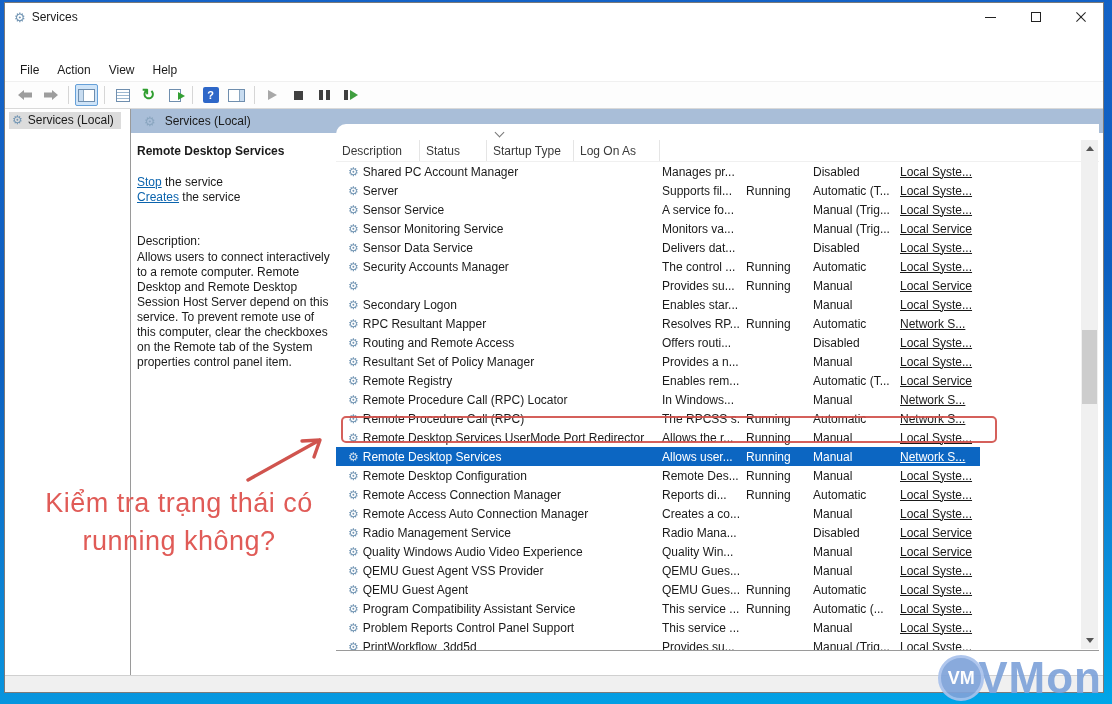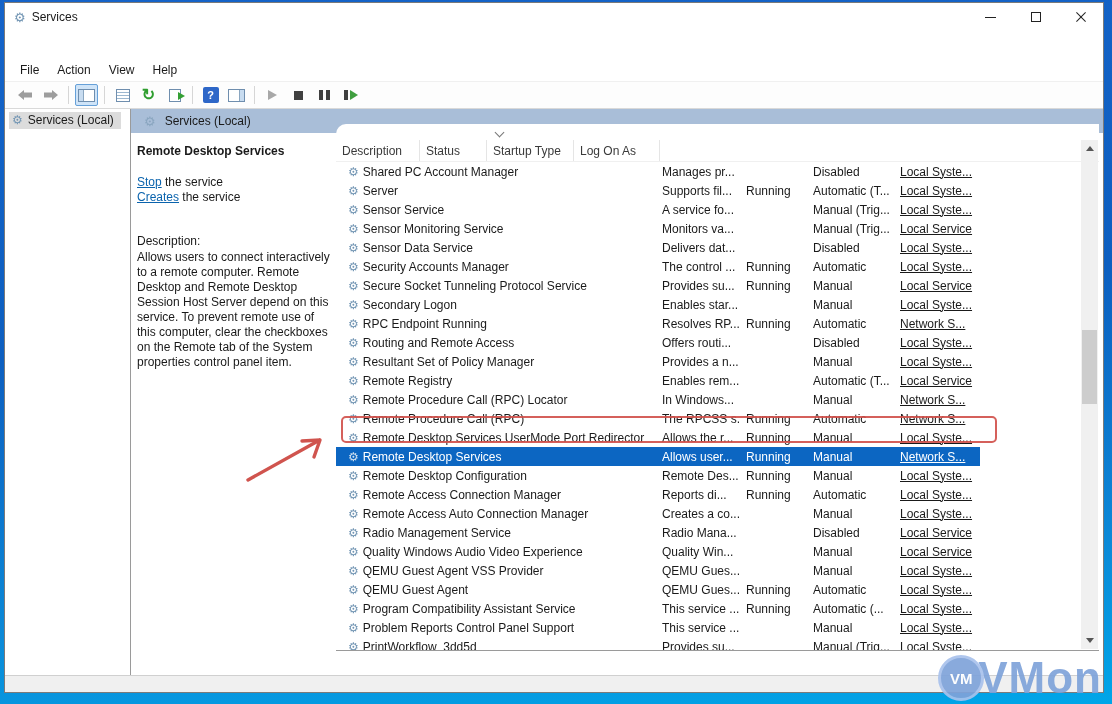--- a/index.html
+++ b/index.html
@@ -119,21 +119,21 @@
   
   .anno-box { position:absolute; left:341px; top:416px; width:656px; height:27px;
     border:2px solid rgba(208,79,73,0.9); border-radius:5px; }
   .anno-arrow { position:absolute; left:236px; top:428px; }
   .anno-text { position:absolute; left:14px; top:484px; width:330px; text-align:center;
     color:#e05b57; font-size:27px; line-height:38px; letter-spacing:0.5px; }
 
   
   .watermark { position:absolute; right:10px; bottom:1px; display:flex; align-items:center; opacity:0.92; }
   .wm-circle { width:46px; height:46px; border-radius:50%; background:#7fa3da; border:3px solid #a9c2ec;
-    display:flex; align-items:center; justify-content:center; color:#fff; font-weight:bold; font-size:15px; z-index:2; }
+    display:flex; align-items:center; justify-content:center; color:#fff; font-weight:bold; font-size:18px; z-index:2; }
   .wm-text { font-size:44px; font-weight:bold; color:#7fa3da; margin-left:-6px; letter-spacing:1px; }
 </style>
 </head>
 <body>
 
 <div class="desktop">
   <div class="window">
 
     <div class="titlebar">
       <span class="gear">⚙</span>
@@ -310,41 +310,40 @@
                   <span>Security Accounts Manager</span>
                 </span>
                 <span class="cell desc">The control ...</span>
                 <span class="cell st">Running</span>
                 <span class="cell su">Automatic</span>
                 <span class="cell lo">Local Syste...</span>
               </div>
               <div class="srow">
                 <span class="cell name">
                   <span class="gear">⚙</span>
-                  <span>Secure Socket Tunneling Protocol Service</span>
                 </span>
                 <span class="cell desc">Provides su...</span>
                 <span class="cell st">Running</span>
                 <span class="cell su">Manual</span>
                 <span class="cell lo">Local Service</span>
               </div>
               <div class="srow">
                 <span class="cell name">
                   <span class="gear">⚙</span>
                   <span>Secondary Logon</span>
                 </span>
                 <span class="cell desc">Enables star...</span>
                 <span class="cell st"></span>
                 <span class="cell su">Manual</span>
                 <span class="cell lo">Local Syste...</span>
               </div>
               <div class="srow">
                 <span class="cell name">
                   <span class="gear">⚙</span>
-                  <span>RPC Endpoint Running</span>
+                  <span>RPC Resultant Mapper</span>
                 </span>
                 <span class="cell desc">Resolves RP...</span>
                 <span class="cell st">Running</span>
                 <span class="cell su">Automatic</span>
                 <span class="cell lo">Network S...</span>
               </div>
               <div class="srow">
                 <span class="cell name">
                   <span class="gear">⚙</span>
                   <span>Routing and Remote Access</span>
@@ -547,18 +546,22 @@
     </div>
 
     <div class="statusbar"></div>
   </div>
 
   <div class="anno-box"></div>
   <svg class="anno-arrow" width="100" height="58" viewBox="0 0 100 58">
     <path d="M12 52 L82 13" stroke="#d0544e" stroke-width="3.4" stroke-linecap="round" fill="none"></path>
     <path d="M84 12 L66 13 M84 12 L78 29" stroke="#d0544e" stroke-width="3.4" stroke-linecap="round" fill="none"></path>
   </svg>
+  <div class="anno-text">
+    <div>Kiểm tra trạng thái có</div>
+    <div>running không?</div>
+  </div>
 
   <div class="watermark">
     <span class="wm-circle">VM</span>
     <span class="wm-text">VMon</span>
   </div>
 </div>
 
 </body></html>

